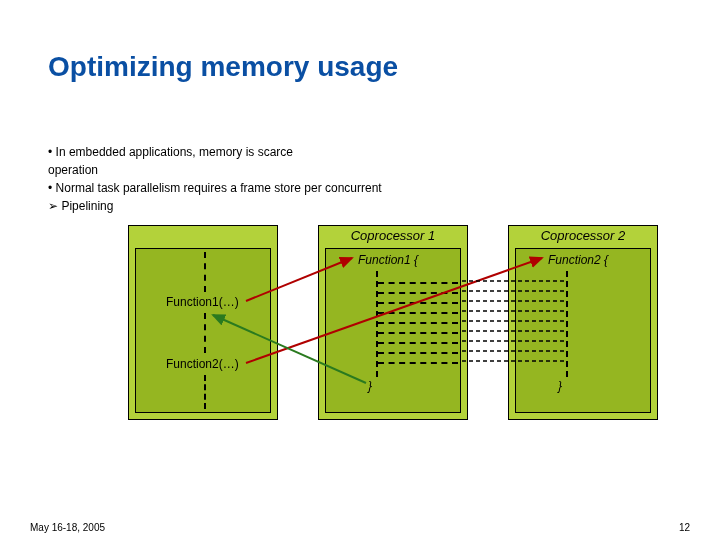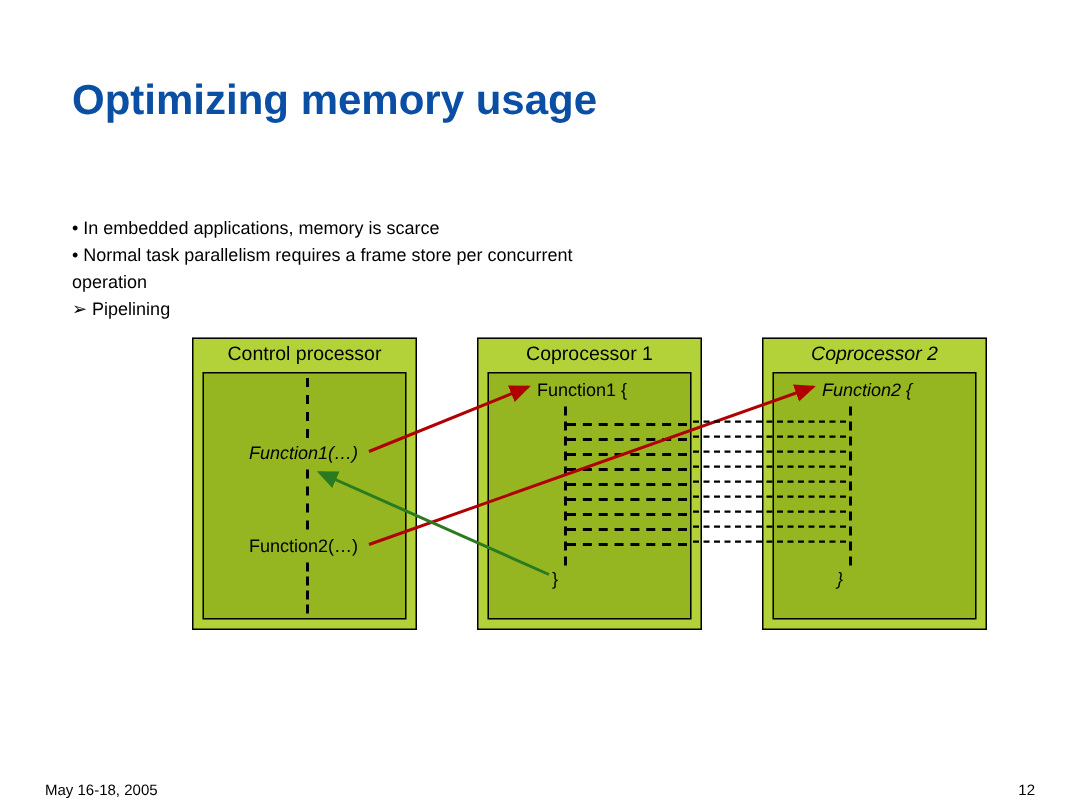--- a/index.html
+++ b/index.html
@@ -120,39 +120,38 @@
 </style>
 </head>
 <body>
 
 <div class="slide">
 
   <div class="title">Optimizing memory usage</div>
 
   <div class="bullets">
     <span class="row b">In embedded applications, memory is scarce</span>
+    <span class="row">operation</span>
     <span class="row b">Normal task parallelism requires a frame store per concurrent</span>
-    <span class="row">operation</span>
     <span class="row a">Pipelining</span>
   </div>
 
   <div class="diagram">
 
     <div class="box" style="left:0; top:0; width:150px; height:195px;">
-      <div class="hdr">Control processor</div>
       <div class="inner">
         <div class="vdash" style="left:68px; top:3px;  height:40px;"></div>
-        <div class="fnlabel" style="left:30px; top:46px;font-style:italic;">Function1(…)</div>
+        <div class="fnlabel" style="left:30px; top:46px;">Function1(…)</div>
         <div class="vdash" style="left:68px; top:64px; height:40px;"></div>
         <div class="fnlabel" style="left:30px; top:108px;">Function2(…)</div>
         <div class="vdash" style="left:68px; top:126px; height:34px;"></div>
       </div>
     </div>
 
-    <div class="box" style="left:190px; top:0; width:150px; height:195px;">
+    <div class="box" style="left:190px; top:0; width:150px; height:195px;font-style:italic;">
       <div class="hdr">Coprocessor 1</div>
       <div class="inner">
         <div class="fnlabel" style="left:32px; top:4px;">Function1 {</div>
         <div class="vdash" style="left:50px; top:22px; height:106px;"></div>
 
         <div class="hdash" style="left:52px; top:33px;  width:80px;"></div>
         <div class="hdash" style="left:52px; top:43px;  width:80px;"></div>
         <div class="hdash" style="left:52px; top:53px;  width:80px;"></div>
         <div class="hdash" style="left:52px; top:63px;  width:80px;"></div>
         <div class="hdash" style="left:52px; top:73px;  width:80px;"></div>

